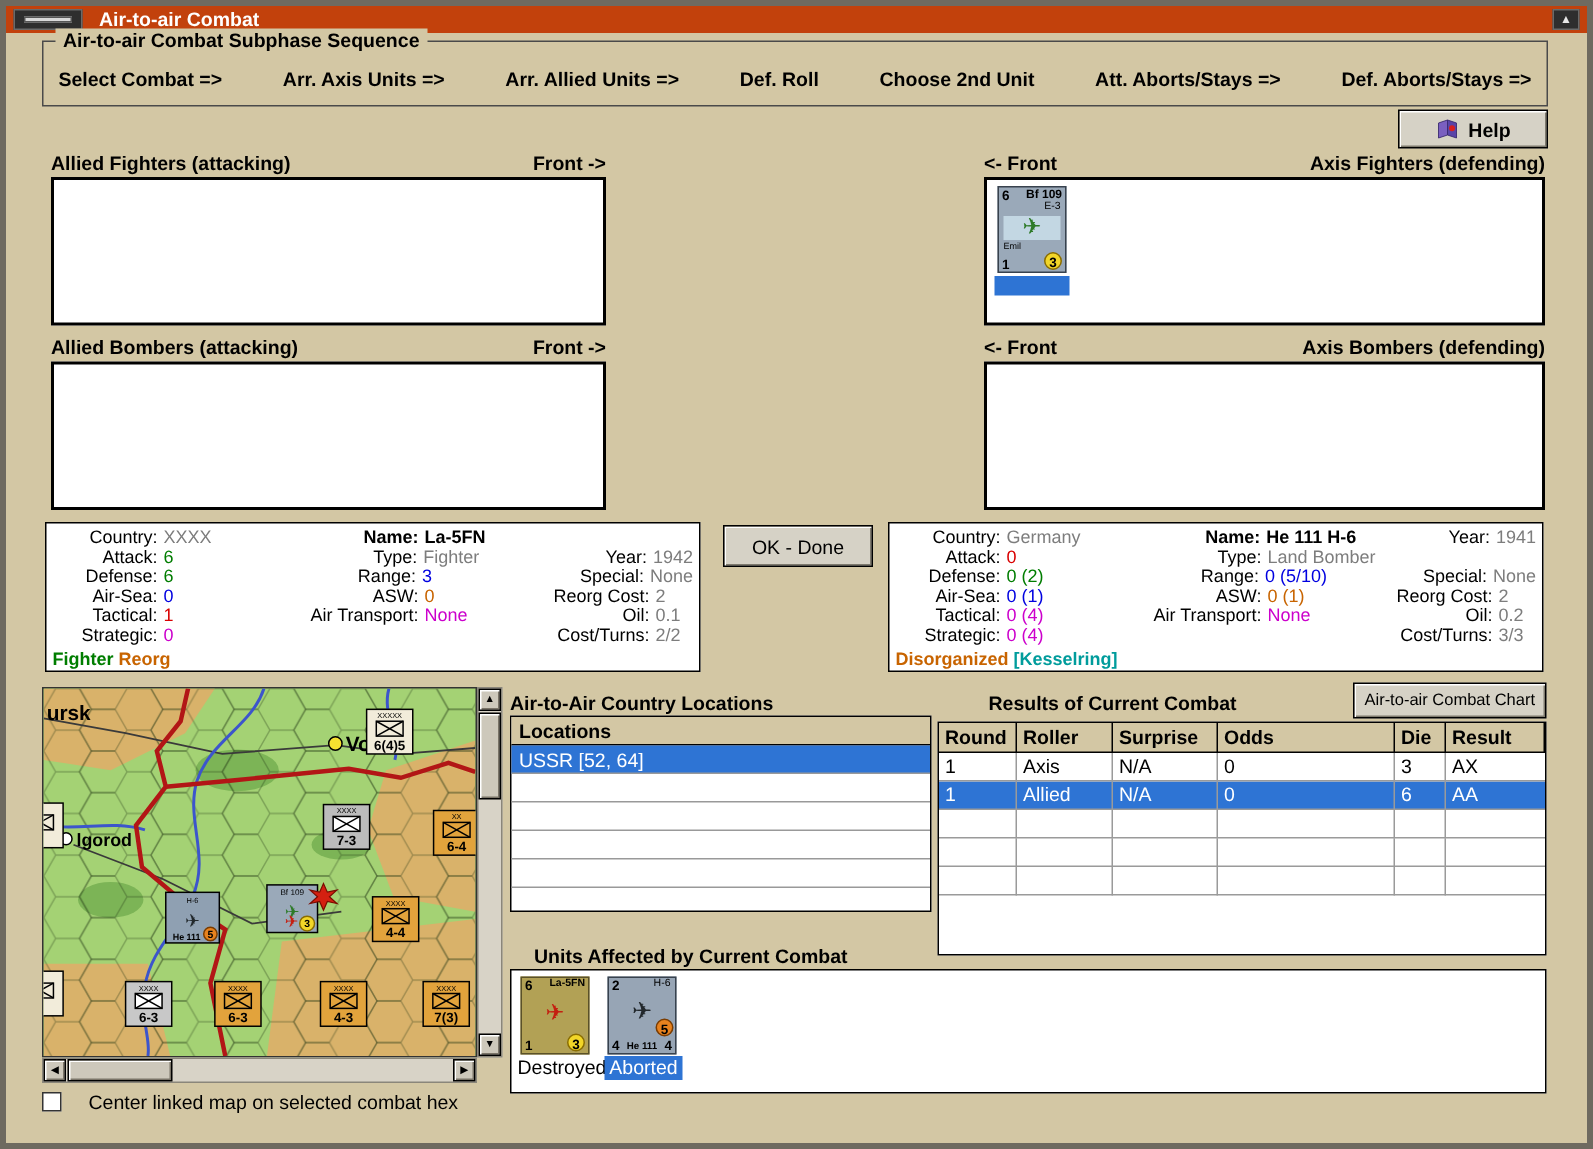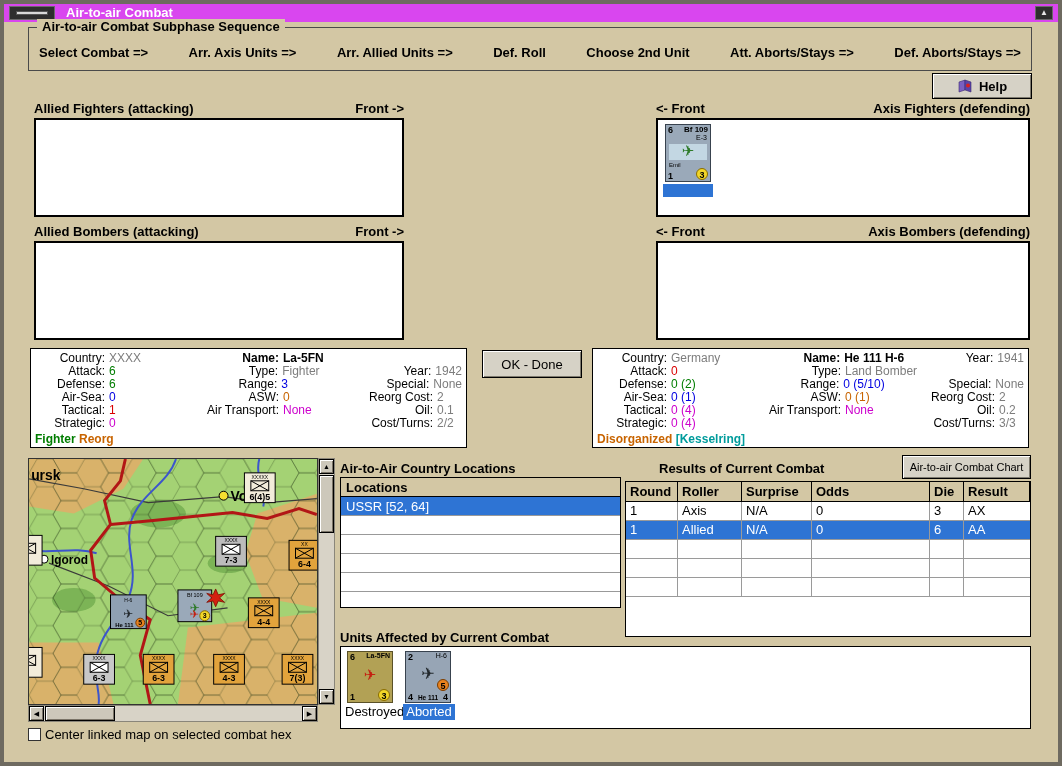--- a/index.html
+++ b/index.html
@@ -2,21 +2,21 @@
 <html><head>
 <meta charset="utf-8">
 <style>
   html,body{margin:0;padding:0;background:#555;}
   *{box-sizing:border-box;}
   .window{
     position:relative;width:1062px;height:766px;
     background:#6e6a60;box-shadow:0 0 0 1px #000;
     font-family:"Liberation Sans",sans-serif;color:#000;overflow:hidden;
   }
-  .titlebar{position:absolute;left:4px;top:4px;width:1054px;height:18px;background:#d946ef;display:flex;align-items:center;}
+  .titlebar{position:absolute;left:4px;top:4px;width:1054px;height:18px;background:#c2410c;display:flex;align-items:center;}
   .sysmenu{position:absolute;left:5px;top:2px;width:46px;height:14px;background:#2e2e2e;border:1px solid #6a6a6a;display:flex;align-items:center;justify-content:center;cursor:pointer;}
   .sysmenu .bar{width:32px;height:4px;background:#d9d9d9;border:1px solid #555;}
   .titletext{position:absolute;left:62px;top:1px;color:#fff;font-size:13px;font-weight:bold;}
   .maxbtn{position:absolute;right:5px;top:2px;width:18px;height:14px;background:#2e2e2e;border:1px solid #6a6a6a;color:#e8e8e8;font-size:8px;line-height:12px;text-align:center;cursor:pointer;}
   .content{position:absolute;left:4px;top:22px;width:1054px;height:740px;background:#d3c7a4;}
 
   
   .groupbox{position:absolute;left:28px;top:27px;width:1004px;height:44px;border:1px solid #4a4a4a;}
   .groupbox .gtitle{position:absolute;left:8px;top:-9px;background:#d3c7a4;padding:0 5px;font-size:13px;font-weight:bold;}
   .steps{position:absolute;left:10px;right:10px;top:17px;display:flex;justify-content:space-between;font-size:13px;font-weight:bold;}
@@ -86,21 +86,21 @@
   .t-c{flex:0 0 auto;padding-left:4px;border-right:1px solid #9a9a9a;border-bottom:1px solid #9a9a9a;overflow:hidden;}
   .c0{width:52px}.c1{width:64px}.c2{width:70px}.c3{width:118px}.c4{width:34px}.c5{flex:1;border-right:none;}
   .t-row.selected{background:#2e74d4;color:#fff;}
 
   
   .ua-panel{position:absolute;left:340px;top:646px;width:691px;height:83px;background:#fff;border:1px solid #000;}
   .ua-unit{position:absolute;top:4px;width:52px;text-align:center;}
   .ua-status{margin-top:1px;font-size:13px;height:16px;line-height:16px;}
   .ua-status.selected{background:#2e74d4;color:#fff;}
 
-  .chkrow{position:absolute;left:28px;top:727px;display:flex;align-items:center;gap:4px;font-size:13px;}
+  .chkrow{position:absolute;left:28px;top:727px;display:flex;align-items:center;gap:18px;font-size:13px;}
   .checkbox{width:13px;height:13px;background:#fff;border:1px solid #333;display:inline-block;cursor:pointer;}
 
   .helpicon{width:16px;height:14px;display:inline-block;}
 </style>
 </head>
 <body>
 
 <div class="window">
   <div class="titlebar">
     <div class="sysmenu">
@@ -536,21 +536,21 @@
     <div class="t-row">
         <span class="t-c c0"></span>
         <span class="t-c c1"></span>
         <span class="t-c c2"></span>
         <span class="t-c c3"></span>
         <span class="t-c c4"></span>
         <span class="t-c c5"></span>
       </div>
   </div>
 
-  <span class="section-title" style="left:340px;top:630px;">Units Affected by Current Combat</span>
+  <span class="section-title" style="left:356px;top:630px;">Units Affected by Current Combat</span>
   <div class="ua-panel">
     <div class="ua-unit" style="left:4px;">
       <div class="counter" style="position:relative;left:2px;top:0;width:46px;height:52px;background:#b2a155;border-color:#5a5128;">
         <span class="c-tl">6</span>
         <span class="c-name" style="font-size:7px;">La-5FN</span>
         <span class="c-plane" style="color:#c41f10;top:14px;">✈</span>
         <span class="c-bl">1</span>
         <span class="c-badge badge-yellow">3</span>
       </div>
       <div class="ua-status">Destroyed</div>

